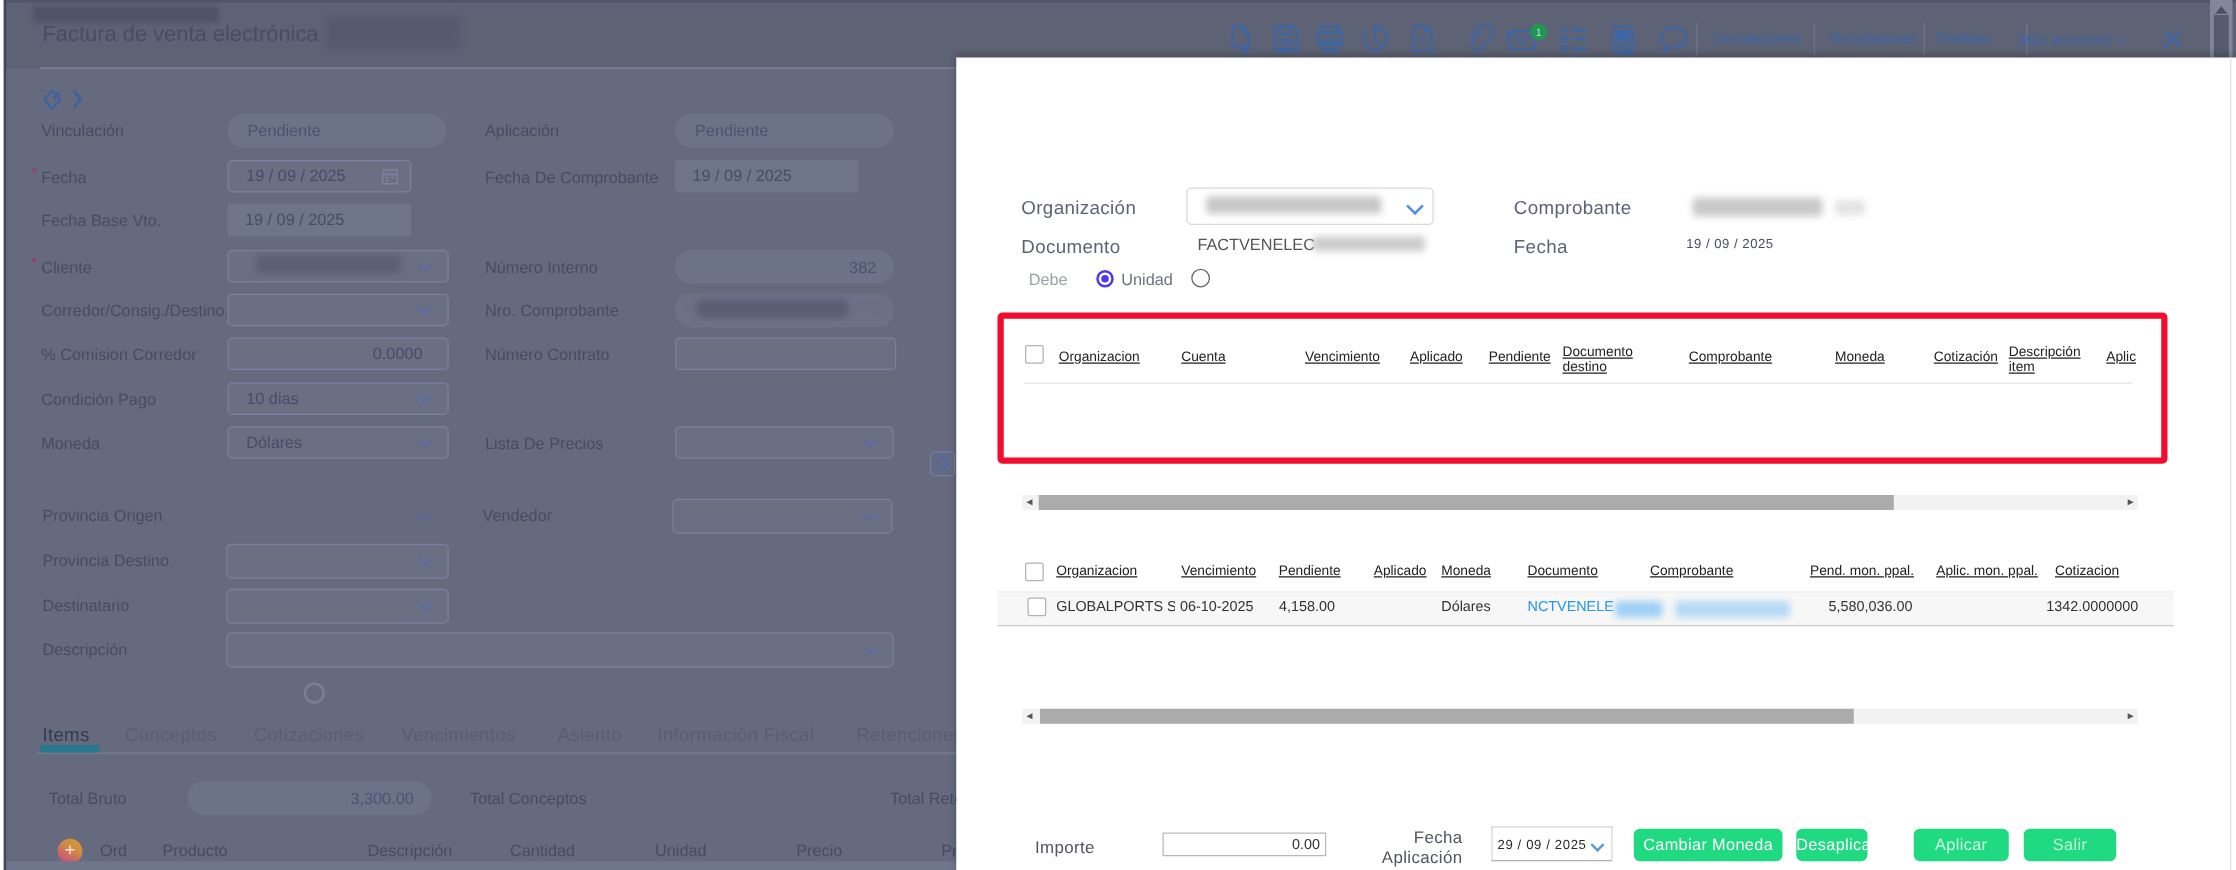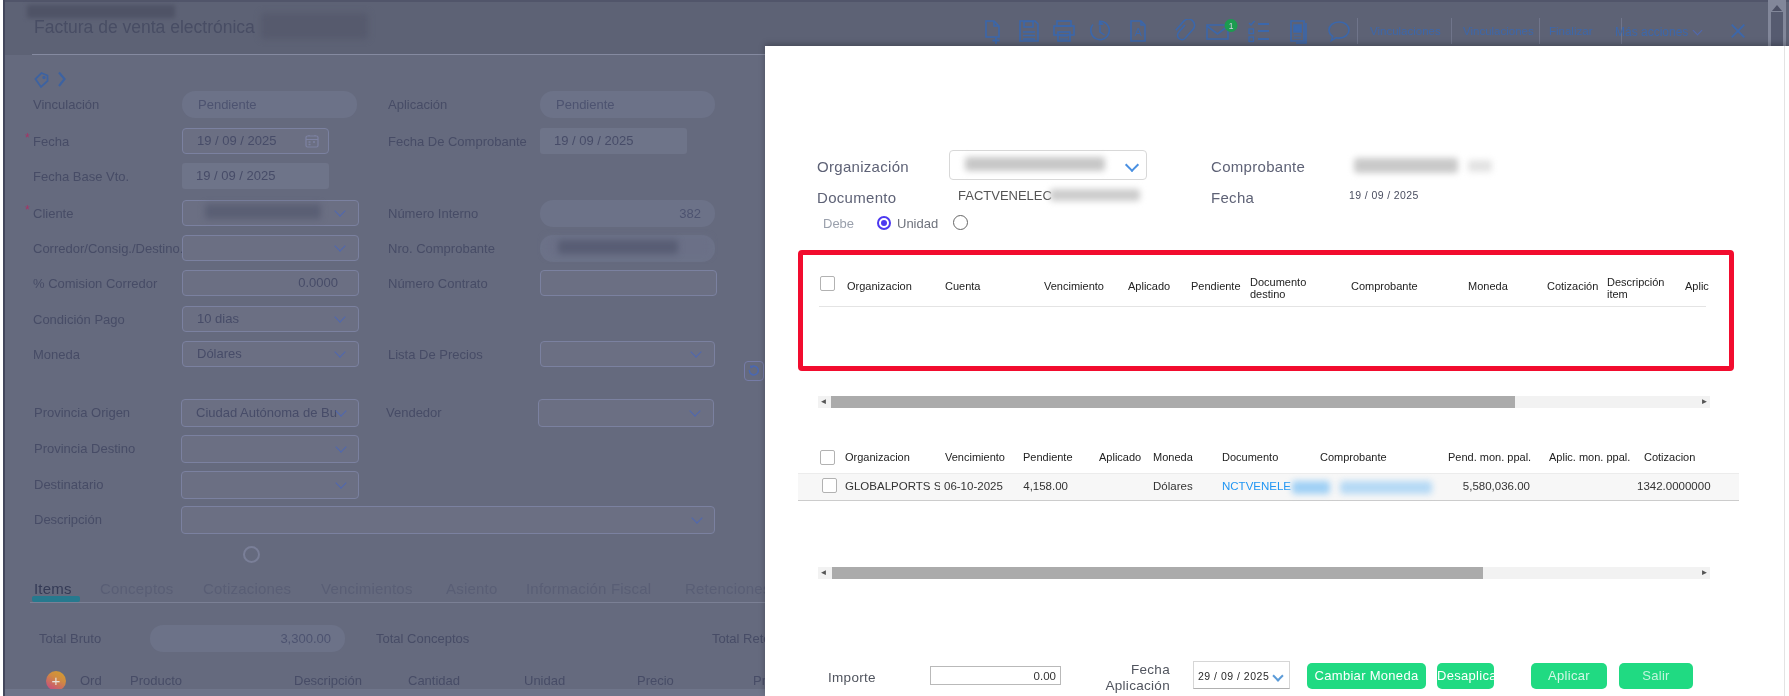--- a/index.html
+++ b/index.html
@@ -28,21 +28,21 @@
   .tab{font-size:15px;color:#595e75;letter-spacing:.2px;}
   .tab.on{color:#343a55;}
   .tabline{background:#26798e;height:4px;border-radius:2px;}
   .thead{font-size:13px;color:#474c66;}
   
   .modal{left:765px;top:46px;width:1024px;height:650px;background:#ffffff;box-shadow:0 -2px 6px rgba(0,0,0,.25);}
   .m-title{width:1024px;text-align:center;font-size:17px;color:#4b5065;letter-spacing:.2px;}
   .m-lbl{font-size:15px;color:#5e6276;letter-spacing:.3px;white-space:nowrap;}
   .m-val{font-size:13px;color:#555;}
   .mchev{position:absolute;width:8px;height:8px;border-right:2.5px solid #4a90e2;border-bottom:2.5px solid #4a90e2;transform:rotate(45deg);}
-  .th{font-size:11px;color:#222;white-space:nowrap;}
+  .th{font-size:11px;color:#222;white-space:nowrap;text-decoration:underline;}
   .td{font-size:11.5px;color:#333;white-space:nowrap;}
   .cb{position:absolute;width:15px;height:15px;border:1px solid #b2b2b2;border-radius:2px;background:#fff;box-sizing:border-box;}
   .sb-track{position:absolute;height:12px;background:#f2f2f2;}
   .sb-thumb{position:absolute;height:12px;background:#ababab;}
   .sb-btn{position:absolute;width:11px;height:12px;background:#f2f2f2;color:#555;font-size:8px;line-height:12px;text-align:center;}
   .btn{position:absolute;height:26px;background:#20da82;border-radius:5px;color:#fff;
        text-align:center;line-height:26px;letter-spacing:.3px;font-size:13px;}
 </style>
 </head>
 <body>
@@ -193,21 +193,20 @@
   <div class="abs inp" style="left:540px;top:341px;width:173px;height:24px"></div>
   <span class="chev" style="left:692px;top:348px"></span>
 
   <div class="abs" style="left:744px;top:361px;width:18px;height:18px;border:1px solid #767ca8;border-radius:4px"></div>
   <svg class="abs" style="left:747px;top:364px" width="13" height="13" viewBox="0 0 22 22">
     <path d="M4 11a7.5 7.5 0 1 0 3-6" fill="none" stroke="#4a68b2" stroke-width="2.6" stroke-linecap="round"></path>
     <path d="M5.5 1.5 L6.2 7.3 L11.5 5.2" fill="#4a68b2"></path>
   </svg>
 
   <div class="abs lbl" style="left:34px;top:405px">Provincia Origen</div>
-  <div class="abs inp" style="left:181px;top:399px;width:176px;height:26px;line-height:26px"><span style="padding-left:14px">Ciudad Autónoma de Bu</span></div>
   <span class="chev" style="left:337px;top:407px"></span>
   <div class="abs lbl" style="left:386px;top:405px">Vendedor</div>
   <div class="abs inp" style="left:538px;top:399px;width:174px;height:26px"></div>
   <span class="chev" style="left:691px;top:407px"></span>
 
   <div class="abs lbl" style="left:34px;top:441px">Provincia Destino</div>
   <div class="abs inp" style="left:181px;top:435px;width:176px;height:26px"></div>
   <span class="chev" style="left:337px;top:443px"></span>
 
   <div class="abs lbl" style="left:34px;top:477px">Destinatario</div>

